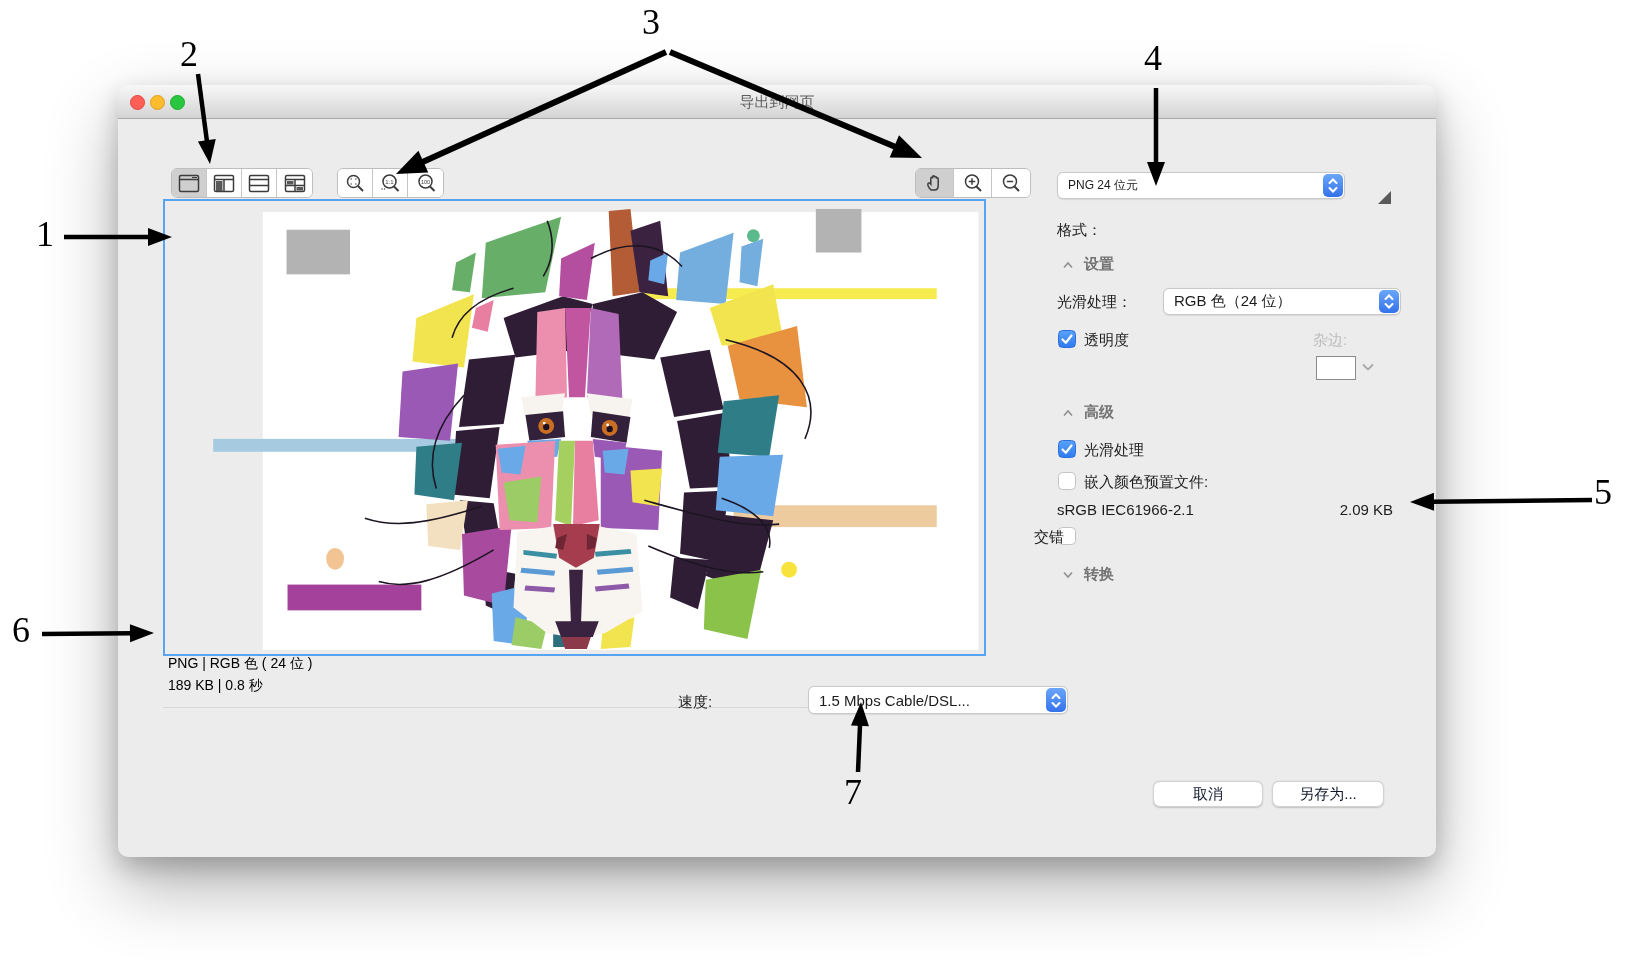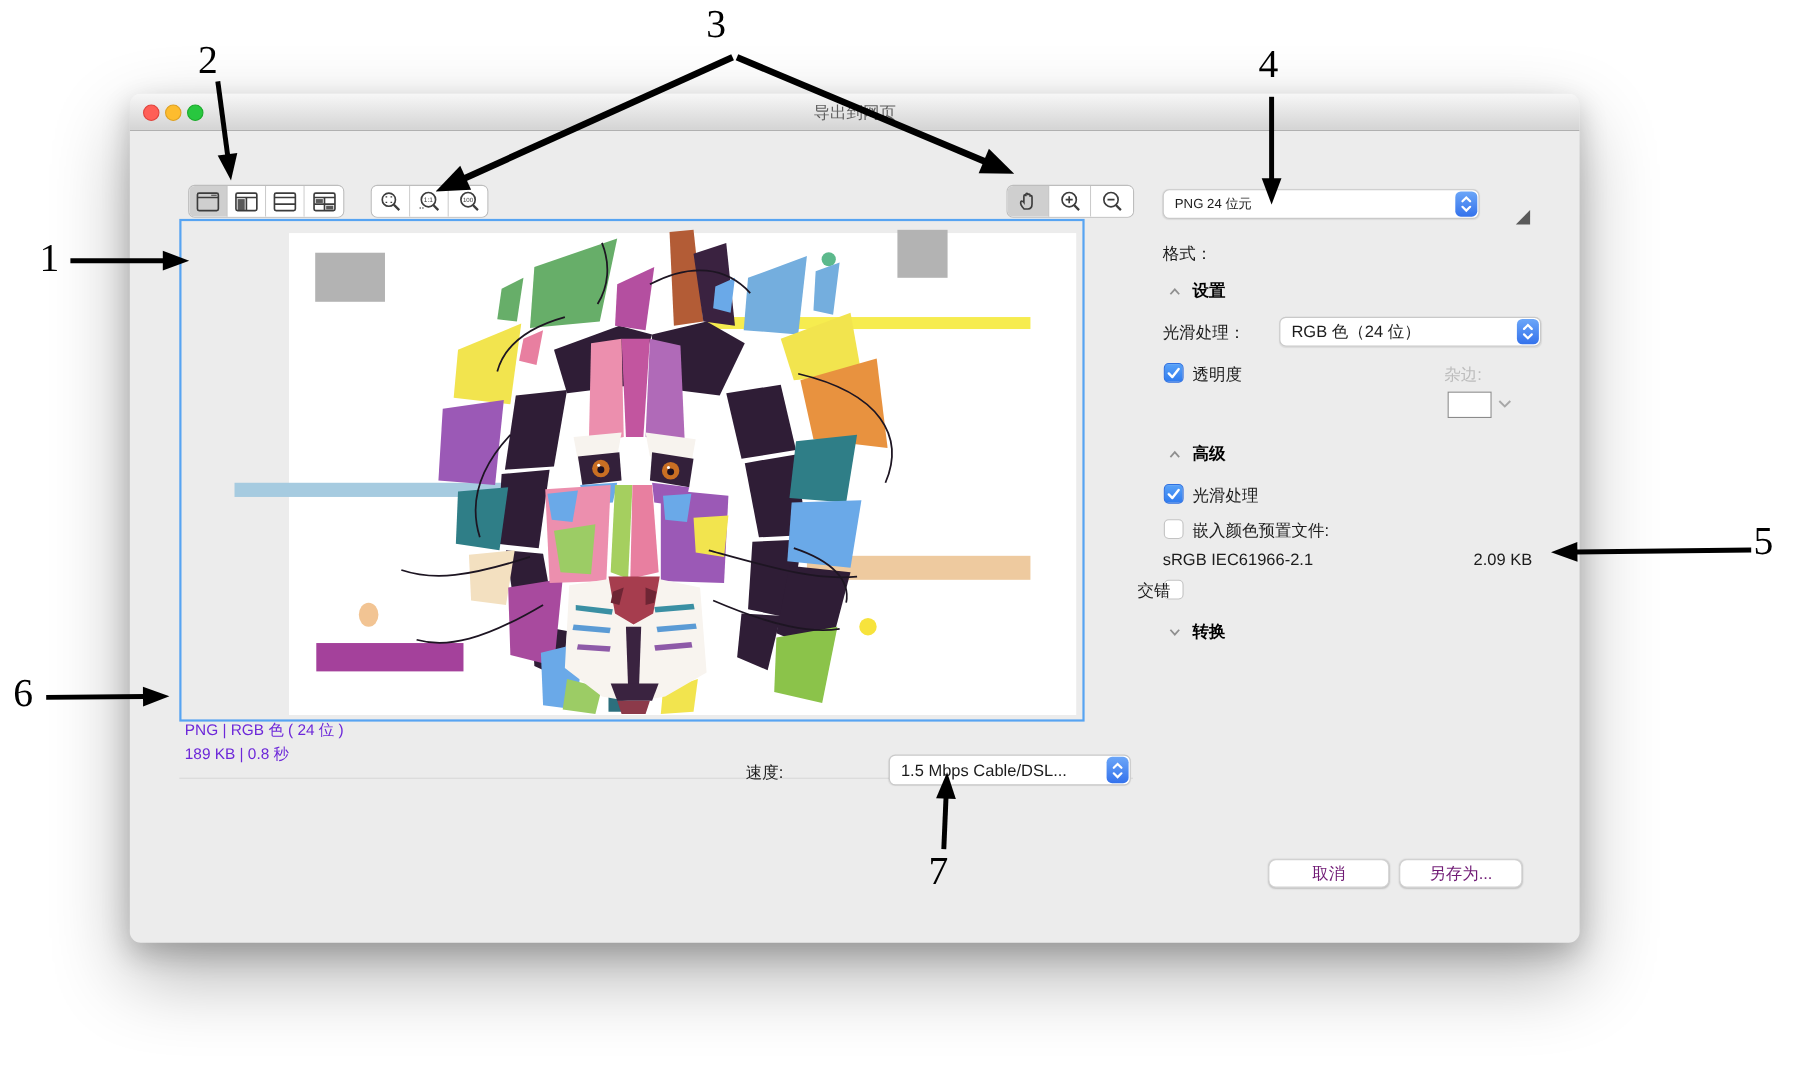--- a/index.html
+++ b/index.html
@@ -18,33 +18,33 @@
   .seg:last-child{border-right:none;}
   .seg.selected{background:#cfcfcf;}
   .dropdown{position:absolute;background:#fff;border:1px solid #c9c9c9;border-radius:6px;display:flex;align-items:center;
     box-shadow:0 .5px 1px rgba(0,0,0,.08);box-sizing:border-box;}
   .dd-text{flex:1;padding-left:10px;font-size:15px;color:#1c1c1c;white-space:nowrap;overflow:hidden;}
   .dd-text.big{font-size:12px;}
   .stepper{width:20px;align-self:stretch;margin:1px;border-radius:5px;background:linear-gradient(#6ba6f8,#3472ec);
     display:flex;flex-direction:column;align-items:center;justify-content:center;gap:1px;}
   .panel-label{position:absolute;font-size:15px;color:#1c1c1c;white-space:nowrap;}
   .panel-label.disabled{color:#bcbcbc;}
-  .section-header{position:absolute;display:flex;align-items:center;gap:10px;font-size:15px;color:#000000;font-weight:bold;}
+  .section-header{position:absolute;display:flex;align-items:center;gap:10px;font-size:15px;color:#737373;font-weight:bold;}
   .checkbox{position:absolute;width:18px;height:18px;border-radius:4.5px;background:#fff;border:1px solid #c3c3c3;
     box-sizing:border-box;display:flex;align-items:center;justify-content:center;}
   .checkbox svg{visibility:hidden;}
   .checkbox.checked{background:linear-gradient(#58a2f8,#2f7bef);border-color:#2e6fe0;}
   .checkbox.checked svg{visibility:visible;}
   .swatch{position:absolute;width:40px;height:24px;background:#fff;border:1.5px solid #8b8b8b;box-sizing:border-box;}
   .swatch-chevron{position:absolute;color:#9a9a9a;}
   .preview{position:absolute;left:45px;top:114px;width:819px;height:453px;border:2px solid #57a4f2;background:#ececec;box-sizing:content-box;overflow:hidden;}
-  .status-line{position:absolute;font-size:14px;color:#6d28d9;white-space:nowrap;}
+  .status-line{position:absolute;font-size:14px;color:#000000;white-space:nowrap;}
   .divider{position:absolute;left:45px;top:622px;width:867px;height:1px;background:#d8d8d8;}
   .push-btn{position:absolute;height:26px;background:#fff;border:1px solid #d2d2d2;border-radius:7px;
-    box-shadow:0 .5px 1.5px rgba(0,0,0,.18);font-size:15px;color:#701a75;display:flex;align-items:center;justify-content:center;box-sizing:border-box;}
+    box-shadow:0 .5px 1.5px rgba(0,0,0,.18);font-size:15px;color:#0f172a;display:flex;align-items:center;justify-content:center;box-sizing:border-box;}
   .grip{position:absolute;left:1260px;top:106px;width:0;height:0;border-left:13px solid transparent;border-bottom:13px solid #5a5a5a;}
   #annot-layer{position:absolute;left:0;top:0;width:1648px;height:980px;z-index:10;pointer-events:none;}
   .annot-label{position:absolute;font-family:"Liberation Serif","DejaVu Serif",serif;font-size:36px;color:#000;line-height:1;}
   #annot-svg{position:absolute;left:0;top:0;z-index:9;pointer-events:none;}
   .icon-stroke{stroke:#3c3c3c;fill:none;stroke-width:1.5;}
 </style>
 </head>
 <body>
 
 <div class="window">
@@ -331,21 +331,21 @@
       </g>
     </svg>
   </div>
 
   <div class="status-line" style="left:50px;top:570px">PNG | RGB 色 ( 24 位 )</div>
   <div class="status-line" style="left:50px;top:592px">189 KB | 0.8 秒</div>
 
   <div class="divider"></div>
 
   <div class="panel-label" style="left:560px;top:608px;width:122px;text-align:left">速度:</div>
-  <div class="dropdown" style="left:690px;top:601px;width:220px;height:28px">
+  <div class="dropdown" style="left:690px;top:601px;width:260px;height:28px">
     <div class="dd-text">1.5 Mbps Cable/DSL...</div>
     <div class="stepper">
       <svg width="12" height="8">
           <path d="M2.5 6 L6 2.5 L9.5 6" stroke="#fff" stroke-width="2" fill="none" stroke-linecap="round"></path>
         </svg>
       <svg width="12" height="8">
           <path d="M2.5 2 L6 5.5 L9.5 2" stroke="#fff" stroke-width="2" fill="none" stroke-linecap="round"></path>
         </svg>
     </div>
   </div>

